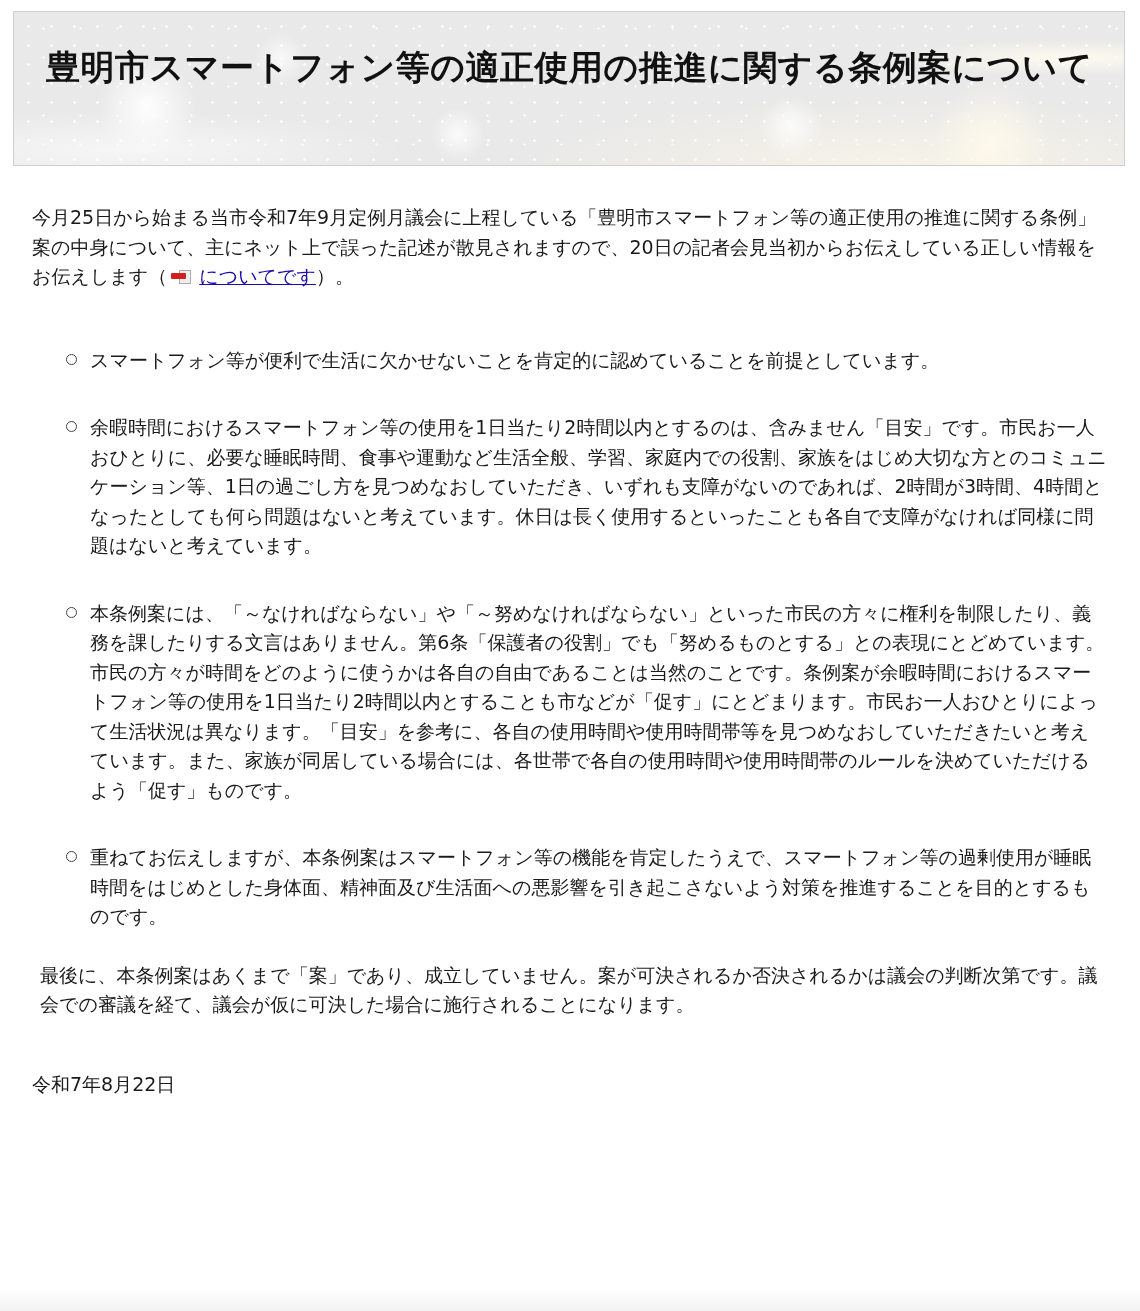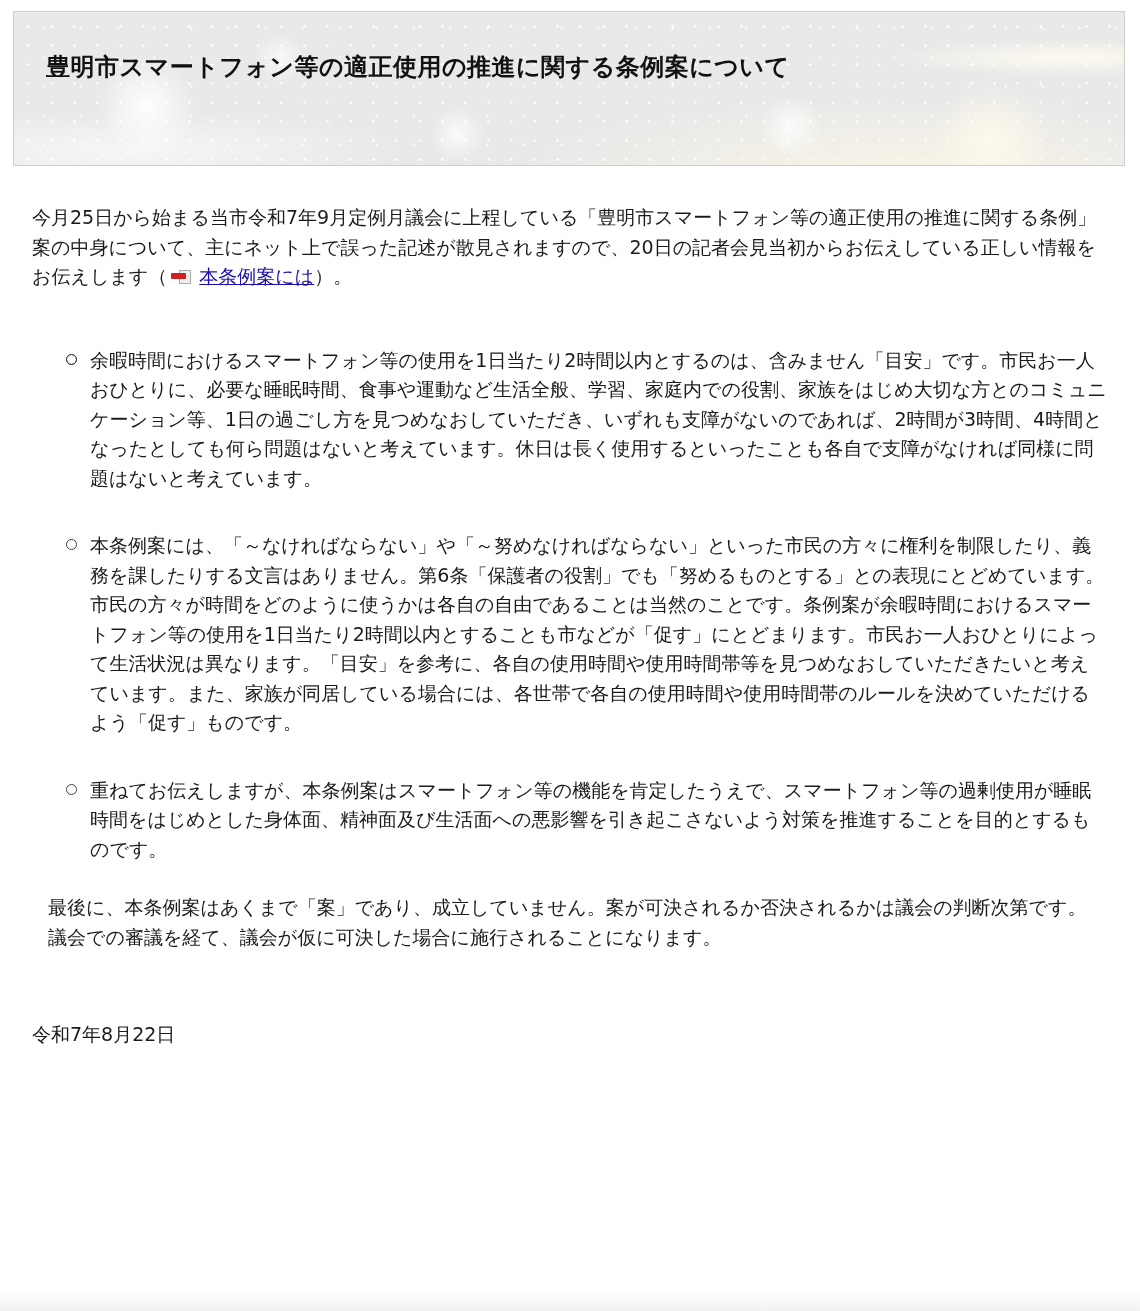--- a/index.html
+++ b/index.html
@@ -45,21 +45,21 @@
       background-position: 0 0, 0 0, 0 0, 0 0, 0 0, 0 0, 0 0, 0 0, 3px 5px, 11px 2px;
     }
     .title {
       position: absolute;
       left: 32px;
       top: 30px;
       width: 1050px;
       margin: 0;
       font-family: "DejaVu Sans", "Liberation Sans", sans-serif;
       font-weight: bold;
-      font-size: 24px;
+      font-size: 34px;
       line-height: 50px;
       color: #111;
       letter-spacing: 0.5px;
     }
     .content {
       position: absolute;
       left: 32px;
       top: 203px;
       width: 1075px;
       font-size: 19px;
@@ -110,44 +110,45 @@
       position: absolute;
       left: 0;
       top: 8px;
       width: 11px;
       height: 11px;
       border: 1.6px solid #444;
       border-radius: 50%;
       box-sizing: border-box;
     }
     .closing {
-      margin: 16px;
+      margin: 8px;
       margin-top: -9px;
     }
     .date {
-      margin: 68px 0 0 0;
+      margin: 50px 0 0 0;
     }
     .signature {
       margin: 0;
       white-space: pre;
     }
   </style>
 </head>
 <body>
 
 <div class="title-box">
   <h1 class="title">豊明市スマートフォン等の適正使用の推進に関する条例案について</h1>
 </div>
 
 <div class="content">
-  <p class="intro"><span>今月25日から始まる当市令和7年9月定例月議会に上程している「豊明市スマートフォン等の適正使用の推進に関する条例」案の中身について、主にネット上で誤った記述が散見されますので、20日の記者会見当初からお伝えしている正しい情報をお伝えします（</span><span class="pdf-icon"><span class="sheet"></span><span class="band"></span></span><a class="link">本条例案には</a><span>）。</span></p>
+  <p class="intro"><span>今月25日から始まる当市令和7年9月定例月議会に上程している「豊明市スマートフォン等の適正使用の推進に関する条例」案の中身について、主にネット上で誤った記述が散見されますので、20日の記者会見当初からお伝えしている正しい情報をお伝えします（</span><span class="pdf-icon"><span class="sheet"></span><span class="band"></span></span><a class="link">についてです</a><span>）。</span></p>
 
   <ul class="bullets">
     <li>
       <span class="bullet-mark"></span>
+      <span>スマートフォン等が便利で生活に欠かせないことを肯定的に認めていることを前提としています。</span>
     </li>
     <li>
       <span class="bullet-mark"></span>
       <span>余暇時間におけるスマートフォン等の使用を1日当たり2時間以内とするのは、含みません「目安」です。市民お一人おひとりに、必要な睡眠時間、食事や運動など生活全般、学習、家庭内での役割、家族をはじめ大切な方とのコミュニケーション等、1日の過ごし方を見つめなおしていただき、いずれも支障がないのであれば、2時間が3時間、4時間となったとしても何ら問題はないと考えています。休日は長く使用するといったことも各自で支障がなければ同様に問題はないと考えています。</span>
     </li>
     <li>
       <span class="bullet-mark"></span>
       <span>本条例案には、「～なければならない」や「～努めなければならない」といった市民の方々に権利を制限したり、義務を課したりする文言はありません。第6条「保護者の役割」でも「努めるものとする」との表現にとどめています。市民の方々が時間をどのように使うかは各自の自由であることは当然のことです。条例案が余暇時間におけるスマートフォン等の使用を1日当たり2時間以内とすることも市などが「促す」にとどまります。市民お一人おひとりによって生活状況は異なります。「目安」を参考に、各自の使用時間や使用時間帯等を見つめなおしていただきたいと考えています。また、家族が同居している場合には、各世帯で各自の使用時間や使用時間帯のルールを決めていただけるよう「促す」ものです。</span>
     </li>
     <li>

